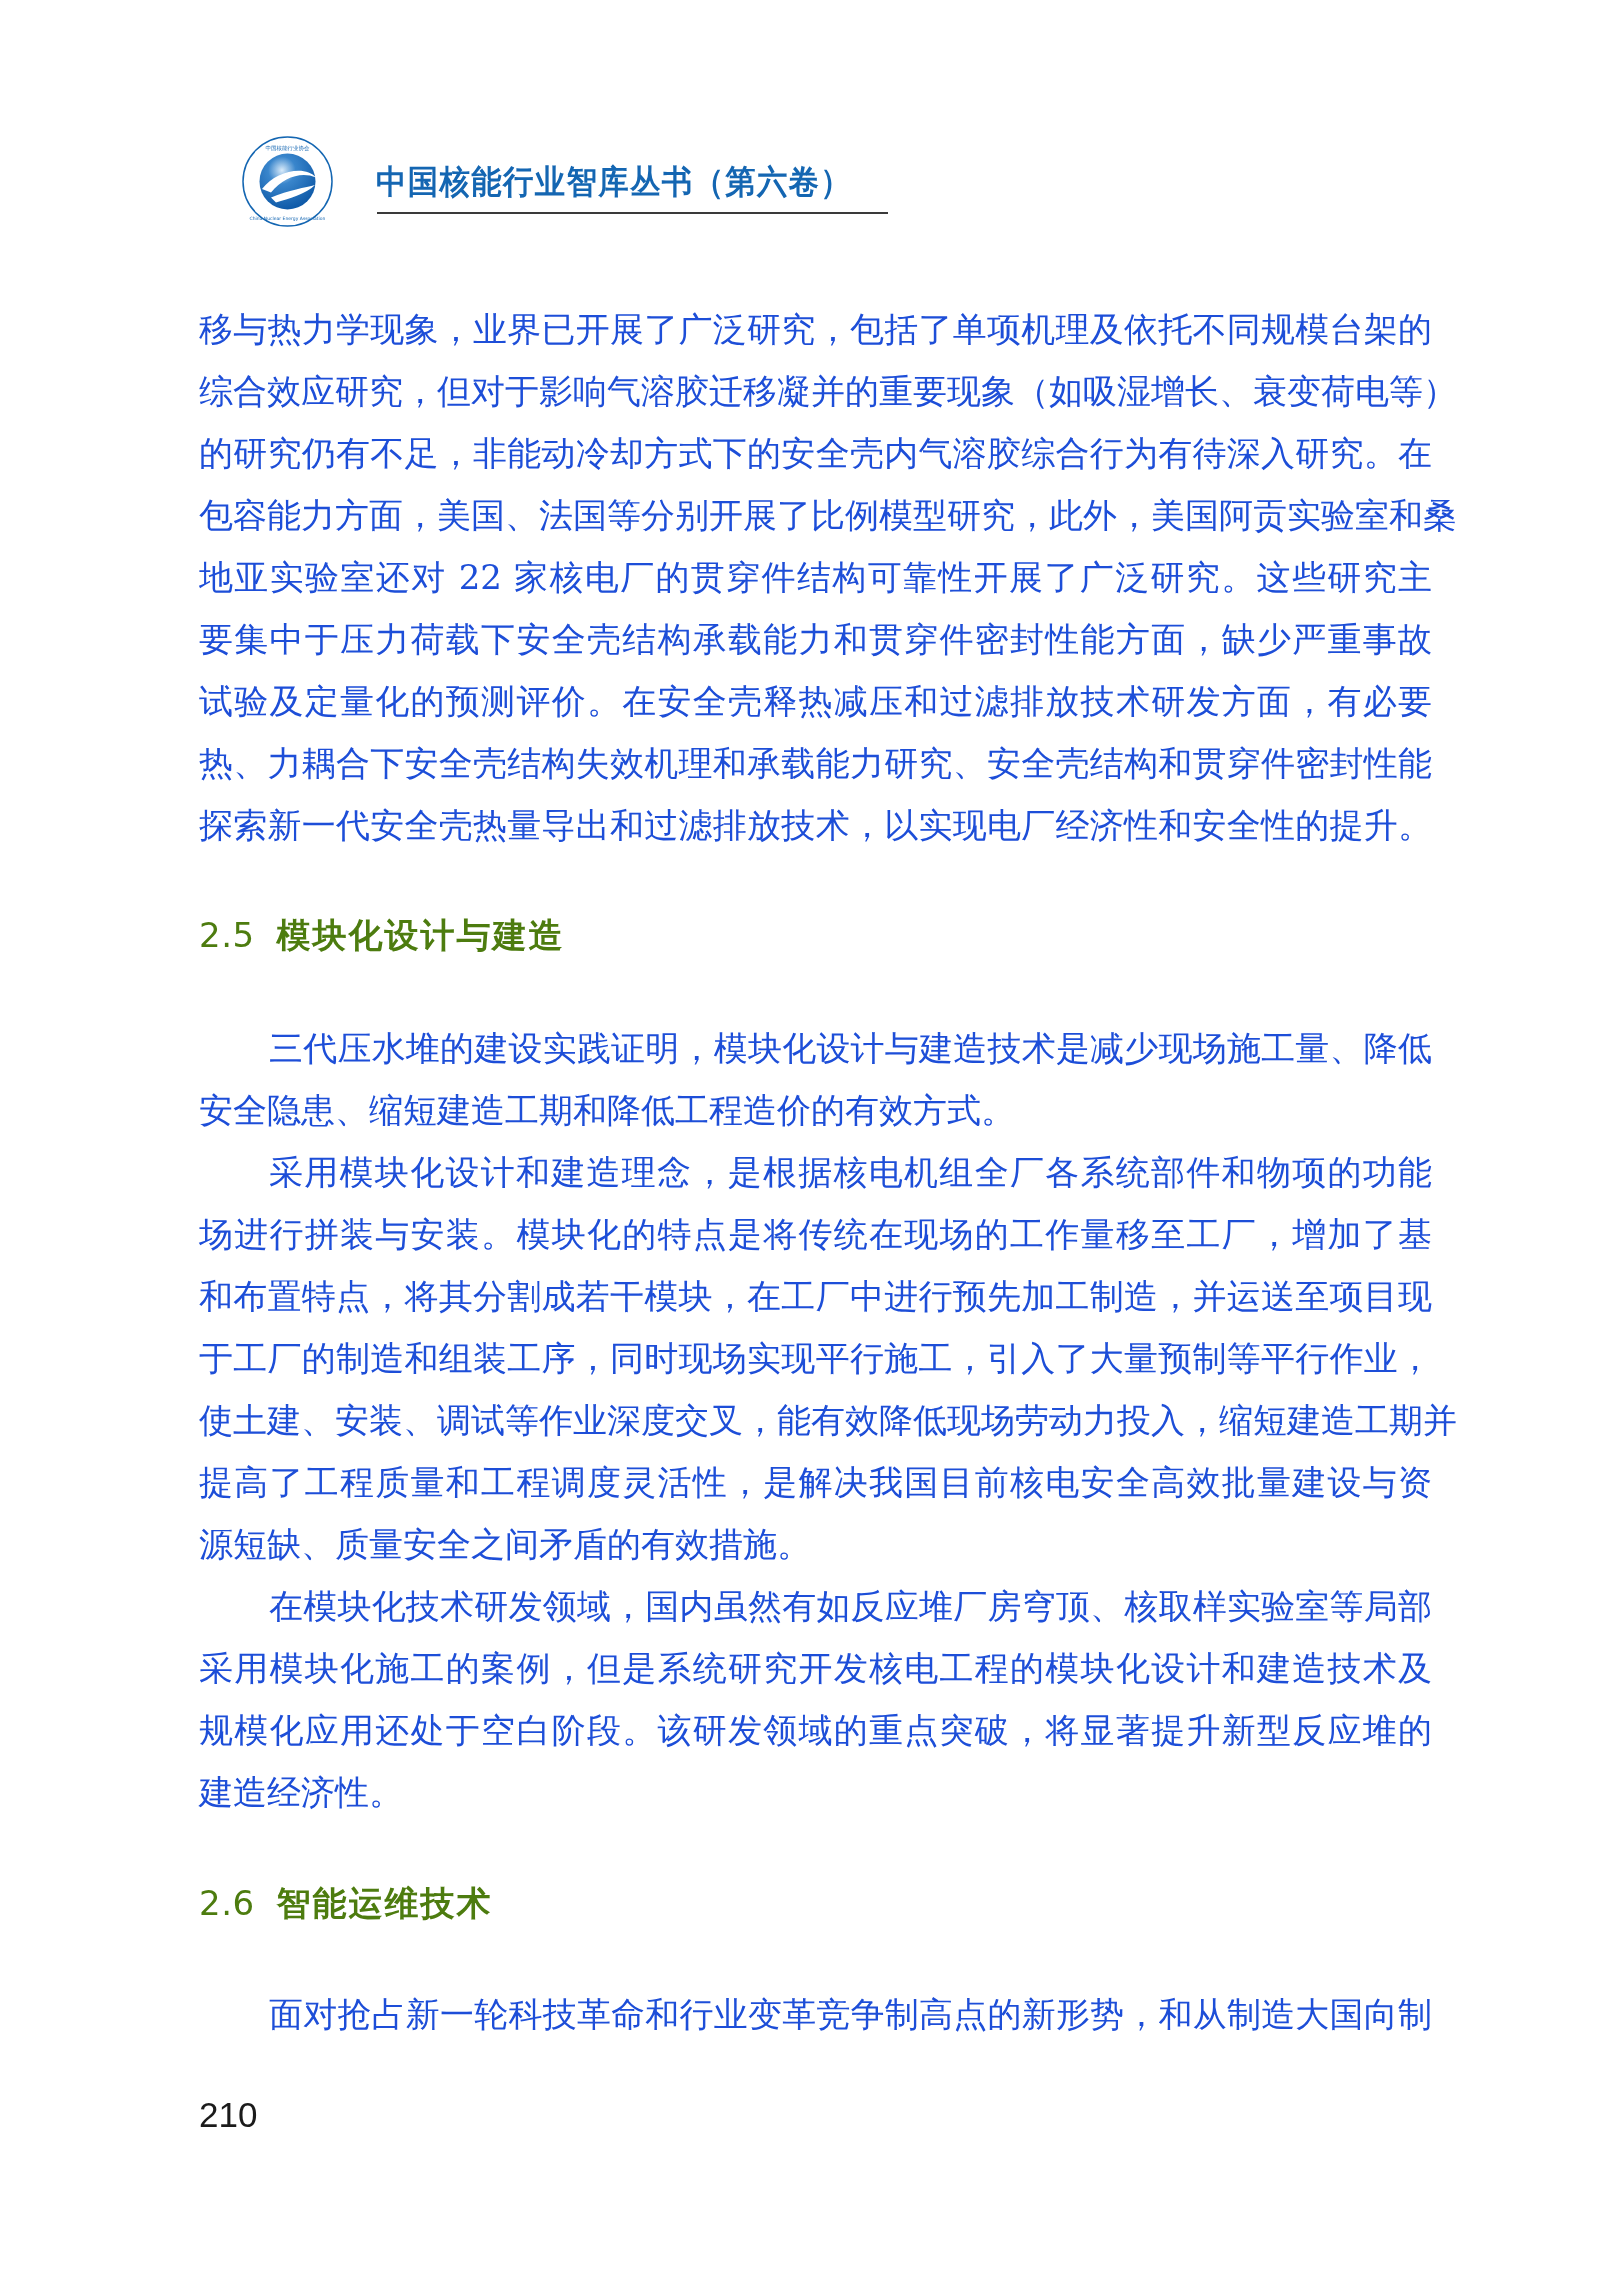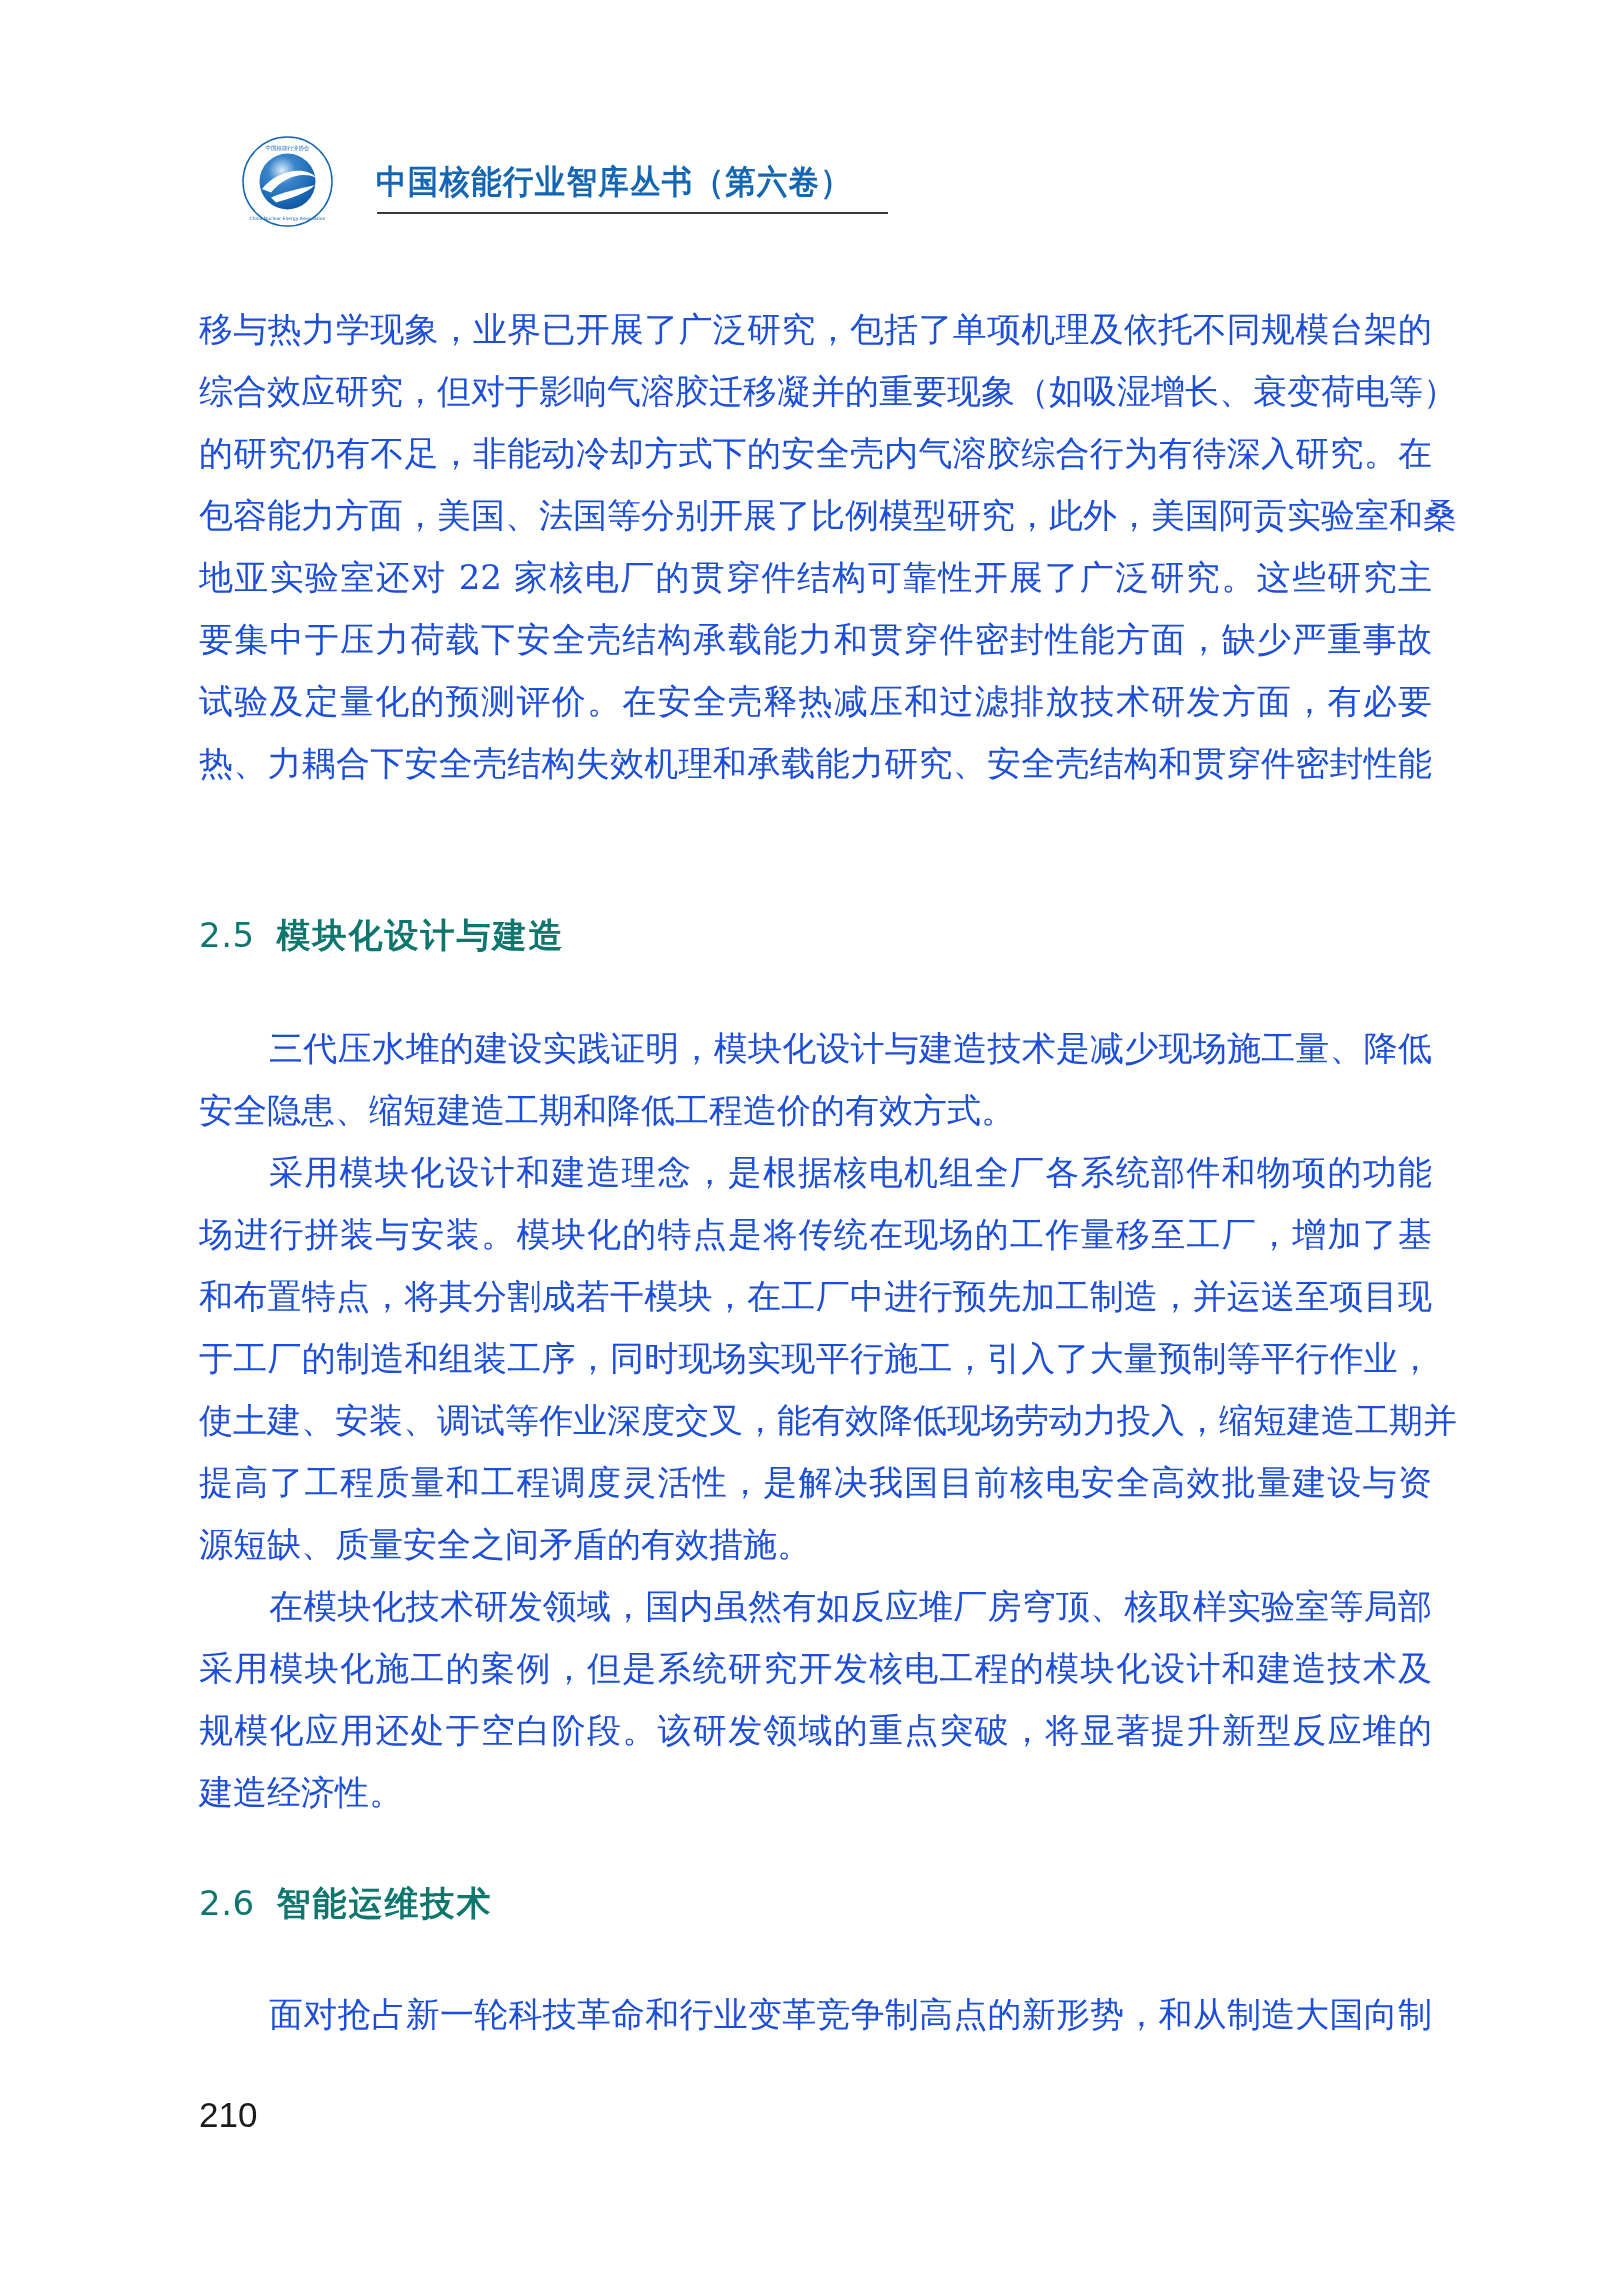--- a/index.html
+++ b/index.html
@@ -28,21 +28,21 @@
     display: block; height: 62px; white-space: nowrap;
     text-align: justify; text-align-last: justify;
   }
   .line.last { text-align-last: left; }
   .line.indent { padding-left: 70px; }
 
   .section-heading {
     position: absolute; left: 199px;
     font-family: "DejaVu Sans", "Liberation Sans", sans-serif;
     font-size: 34px; line-height: 45px; font-weight: bold;
-    color: #0f766e; white-space: nowrap;
+    color: #4d7c0f; white-space: nowrap;
   }
   .section-heading .num { font-weight: normal; margin-right: 22px; letter-spacing: 0.5px; }
   .section-heading .title { letter-spacing: 2px; }
 
   .page-number {
     position: absolute; left: 199px; top: 2095px;
     font-family: "Liberation Sans", "DejaVu Sans", sans-serif;
     font-size: 35px; line-height: 40px; color: #1b1b1b; text-align: center;
   }
 </style>
@@ -73,20 +73,21 @@
 
   <div class="block" style="top: 298px;">
     <span class="line">移与热力学现象，业界已开展了广泛研究，包括了单项机理及依托不同规模台架的</span>
     <span class="line">综合效应研究，但对于影响气溶胶迁移凝并的重要现象（如吸湿增长、衰变荷电等）</span>
     <span class="line">的研究仍有不足，非能动冷却方式下的安全壳内气溶胶综合行为有待深入研究。在</span>
     <span class="line">包容能力方面，美国、法国等分别开展了比例模型研究，此外，美国阿贡实验室和桑</span>
     <span class="line">地亚实验室还对 22 家核电厂的贯穿件结构可靠性开展了广泛研究。这些研究主</span>
     <span class="line">要集中于压力荷载下安全壳结构承载能力和贯穿件密封性能方面，缺少严重事故</span>
     <span class="line">试验及定量化的预测评价。在安全壳释热减压和过滤排放技术研发方面，有必要</span>
     <span class="line">热、力耦合下安全壳结构失效机理和承载能力研究、安全壳结构和贯穿件密封性能</span>
+    <span class="line">探索新一代安全壳热量导出和过滤排放技术，以实现电厂经济性和安全性的提升。</span>
   </div>
 
   <div class="section-heading" style="top: 913px;">
     <span class="num">2.5</span><span class="title">模块化设计与建造</span>
   </div>
 
   <div class="block" style="top: 1017px;">
     <span class="line indent">三代压水堆的建设实践证明，模块化设计与建造技术是减少现场施工量、降低</span>
     <span class="line last">安全隐患、缩短建造工期和降低工程造价的有效方式。</span>
     <span class="line indent">采用模块化设计和建造理念，是根据核电机组全厂各系统部件和物项的功能</span>

